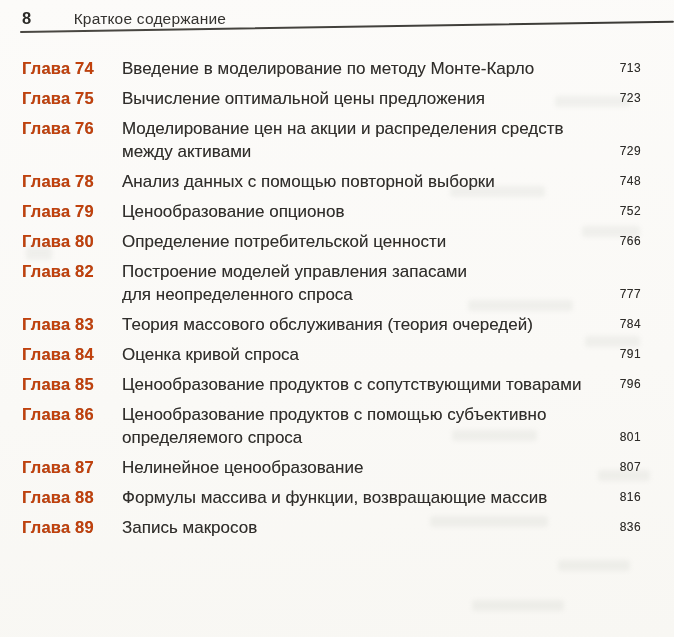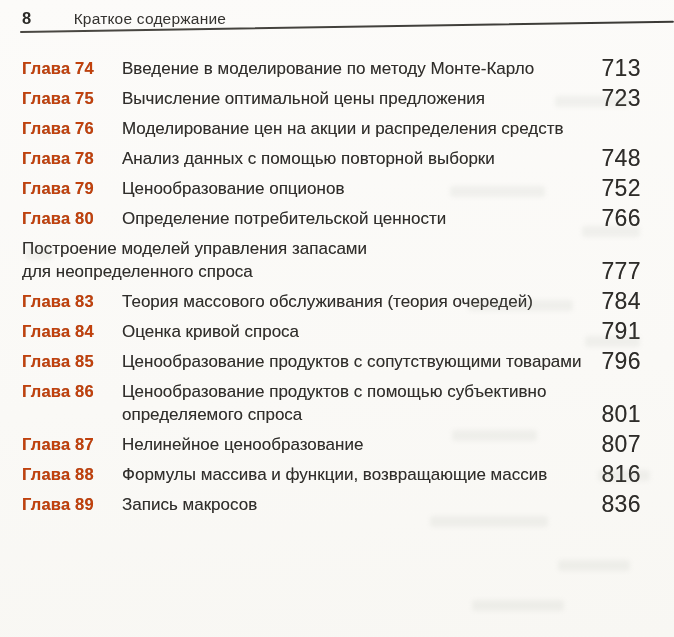--- a/index.html
+++ b/index.html
@@ -89,21 +89,21 @@
   .leader {
     flex: 1 1 auto;
     min-width: 12px;
     margin: 0 3px 0 4px;
     background-image: radial-gradient(circle, #413f3b 1.25px, rgba(0,0,0,0) 1.5px);
     background-size: 6.3px 6.3px;
     background-repeat: repeat-x;
     background-position: left calc(100% - 4px);
   }
   .pagenum {
-    font-size: 23px;
+    font-size: 12px;
     letter-spacing: 0.4px;
     color: #2e2c29;
     white-space: nowrap;
   }
   
   .ghost {
     position: absolute;
     background: #8f968b;
     opacity: 0.10;
     filter: blur(2.5px);
@@ -151,20 +151,25 @@
             <span class="txt">Вычисление оптимальной цены предложения</span>
             <span class="leader"></span>
             <span class="pagenum">723</span>
           </div>
         </div>
       </div>
       <div class="entry">
         <div class="chapter">Глава 76</div>
         <div class="content">
           <div class="line"><span class="txt">Моделирование цен на акции и распределения средств</span></div>
+          <div class="line last">
+            <span class="txt">между активами</span>
+            <span class="leader"></span>
+            <span class="pagenum">729</span>
+          </div>
         </div>
       </div>
       <div class="entry">
         <div class="chapter">Глава 78</div>
         <div class="content">
           <div class="line last">
             <span class="txt">Анализ данных с помощью повторной выборки</span>
             <span class="leader"></span>
             <span class="pagenum">748</span>
           </div>
@@ -184,20 +189,21 @@
         <div class="chapter">Глава 80</div>
         <div class="content">
           <div class="line last">
             <span class="txt">Определение потребительской ценности</span>
             <span class="leader"></span>
             <span class="pagenum">766</span>
           </div>
         </div>
       </div>
       <div class="entry">
+        <div class="chapter">Глава 82</div>
         <div class="content">
           <div class="line"><span class="txt">Построение моделей управления запасами</span></div>
           <div class="line last">
             <span class="txt">для неопределенного спроса</span>
             <span class="leader"></span>
             <span class="pagenum">777</span>
           </div>
         </div>
       </div>
       <div class="entry">

